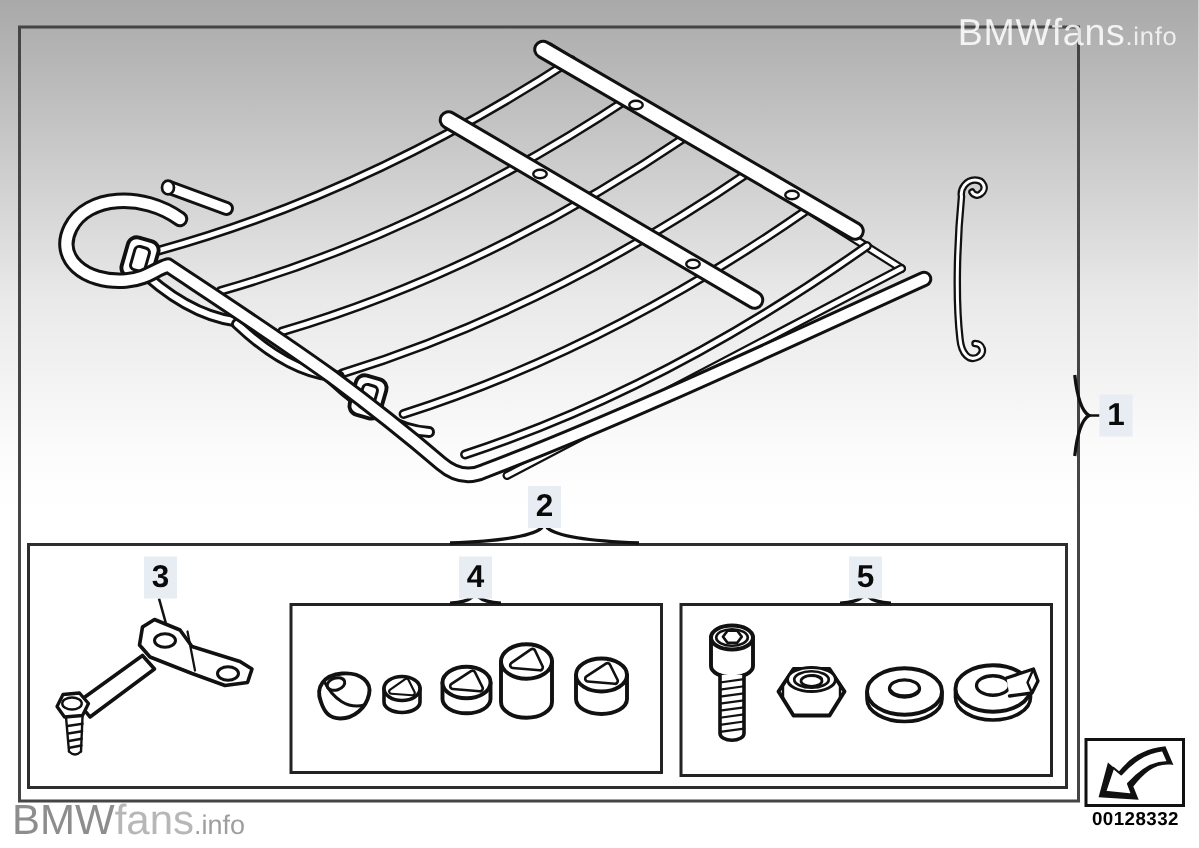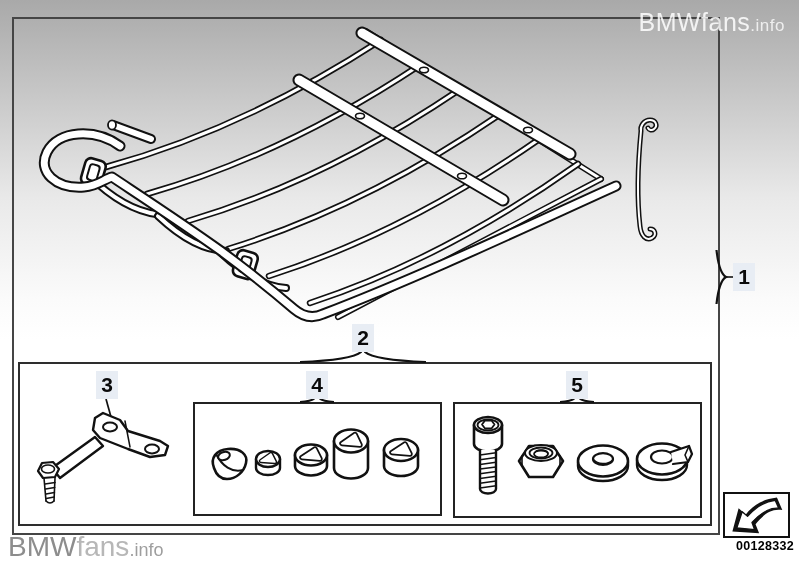--- a/index.html
+++ b/index.html
@@ -19,21 +19,21 @@
   }
   .wm-top{position:absolute;top:8px;right:14px;color:rgba(255,255,255,0.85);
     font-size:25px;letter-spacing:0.5px;white-space:nowrap;}
   .wm-top .suffix{font-size:17px;color:rgba(255,255,255,0.78);}
   .wm-bottom{position:absolute;left:8px;top:531px;font-size:28px;white-space:nowrap;}
   .wm-bottom .b1{color:#8d8d8d;}
   .wm-bottom .b2{color:#b7b7b7;}
   .wm-bottom .suffix{font-size:18px;color:#9e9e9e;}
   .thumb{position:absolute;left:723px;top:492px;width:67px;height:46px;
     border:2.5px solid #111;background:#fff;box-sizing:border-box;cursor:pointer;}
-  .partnum{position:absolute;left:720px;top:539px;width:74px;text-align:right;
+  .partnum{position:absolute;left:720px;top:539px;width:74px;text-align:center;
     font-size:12.5px;font-weight:bold;color:#000;letter-spacing:0.3px;}
   svg.art{position:absolute;left:0;top:0;pointer-events:none;}
 </style>
 </head>
 <body>
 
 <div class="abs frame" style="left:12px;top:17px;width:704px;height:514px;"></div>
 <div class="abs box" style="left:18px;top:362px;width:690px;height:160px;"></div>
 <div class="abs innerbox" style="left:193px;top:402px;width:245px;height:110px;"></div>
 <div class="abs innerbox" style="left:453px;top:402px;width:245px;height:112px;"></div>

